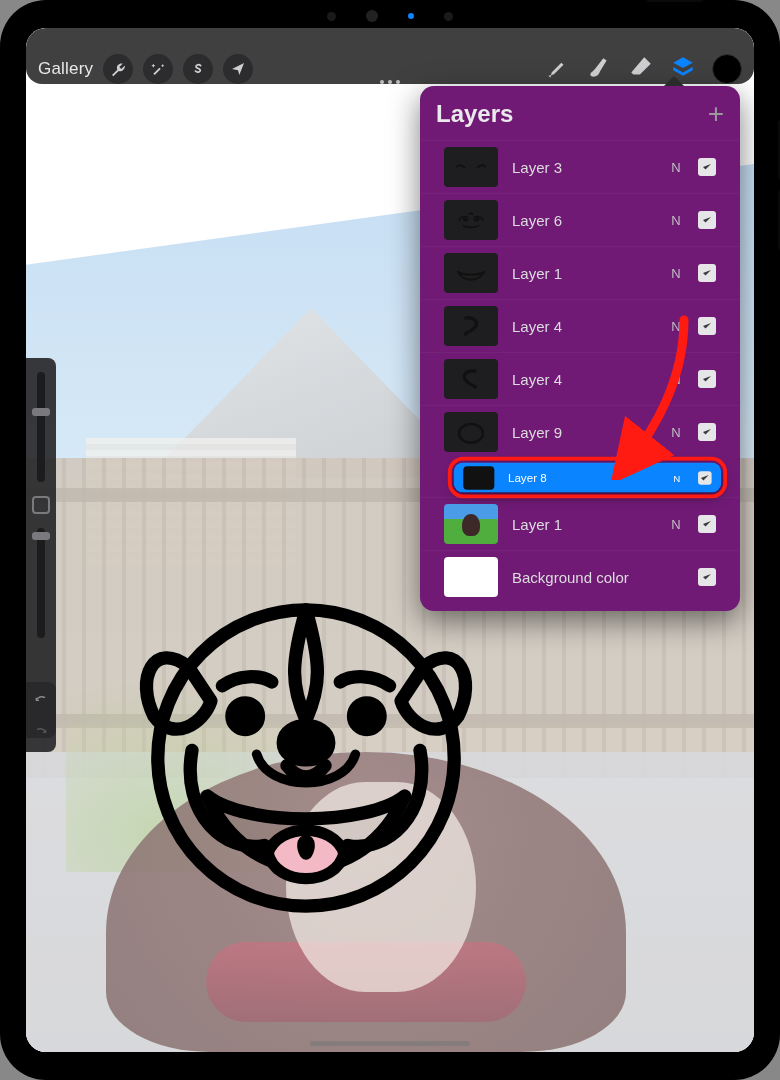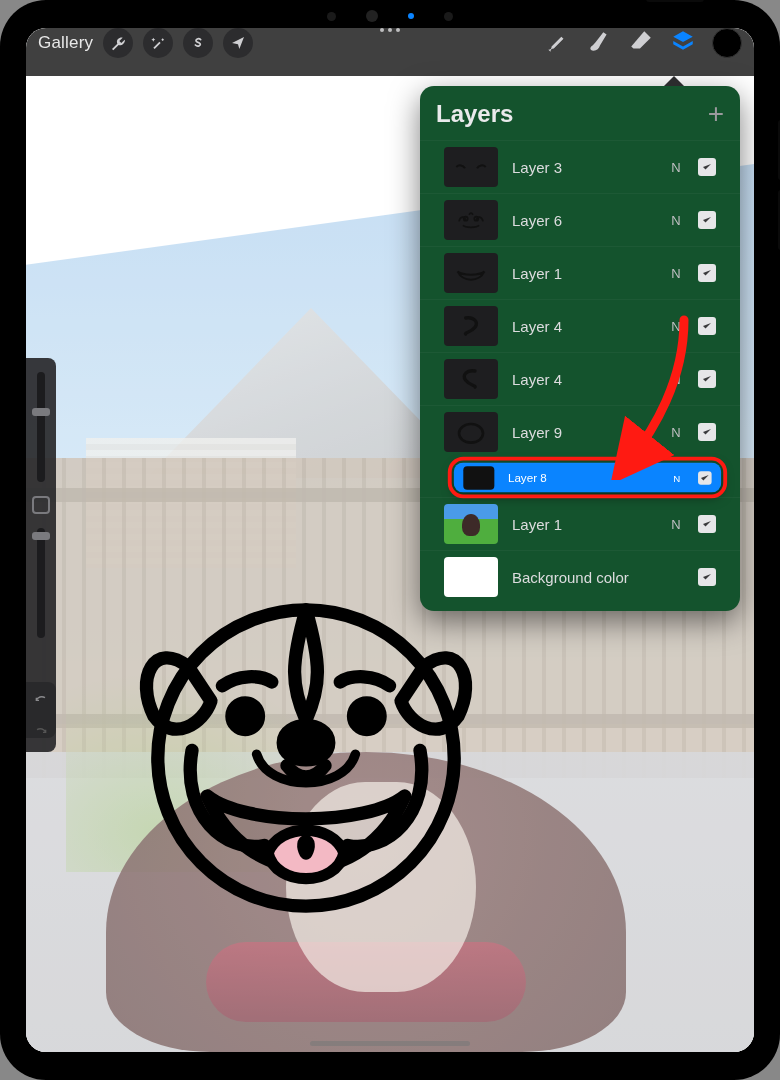--- a/index.html
+++ b/index.html
@@ -52,25 +52,26 @@
   .dog-chest{position:absolute;left:260px;bottom:60px;width:190px;height:210px;
     background:#efe7dd;border-radius:50%/60%;opacity:.7;}
   .dog-collar{position:absolute;left:180px;bottom:30px;width:320px;height:80px;
     background:linear-gradient(180deg,#b23047,#7a1e30);border-radius:60px;opacity:.7;}
 
   
   .dog-head{position:absolute;left:90px;top:540px;width:380px;height:380px;}
 
   
   .topbar {
-    position:absolute; left:0; right:0; top:0; height:48px;
+    position:absolute; left:0; right:0; top:0; height:56px;
     background:rgba(30,30,30,.85);
-    display:flex; align-items:flex-start; justify-content:space-between;
+    display:flex; align-items:flex-end; justify-content:space-between;
     padding:0 12px;
     color:#ddd;
+    border-radius:16px;
   }
   .topbar-left{display:flex;align-items:center;gap:10px;}
   .topbar-right{display:flex;align-items:center;gap:16px;}
   .gallery-btn{color:#e8e8e8;font-size:17px;letter-spacing:.2px;}
   .tb-circ{width:30px;height:30px;border-radius:50%;background:#2c2c2e;display:flex;align-items:center;justify-content:center;color:#cfcfd2;}
   .tb-circ svg{width:16px;height:16px;fill:#cfcfd2;}
   .tb-icon svg{width:26px;height:26px;fill:#cfcfd2;}
   .tb-icon.active svg{fill:#0a84ff;}
   .dots{display:flex;gap:4px;}
   .dots span{width:4px;height:4px;border-radius:50%;background:#bdbdbf;display:block;}
@@ -83,21 +84,21 @@
   .slider-track{width:8px;flex:0 0 110px;background:#1c1c1e;border-radius:4px;position:relative;}
   .slider-knob{position:absolute;left:-5px;width:18px;height:8px;background:#7a7a7e;border-radius:3px;}
   .sq-btn{width:18px;height:18px;border:2px solid #7a7a7e;border-radius:4px;}
   .undo-redo{position:absolute;left:0;bottom:300px;width:30px;height:70px;background:rgba(40,40,42,.92);
     border-radius:0 8px 8px 0;display:flex;flex-direction:column;align-items:center;justify-content:center;gap:12px;}
   .undo-redo svg{width:16px;height:16px;fill:#8a8a8d;}
 
   
   .layers-panel{
     position:absolute; right:14px; top:58px; width:320px;
-    background:#14532d; border-radius:14px; padding-bottom:8px;
+    background:#701a75; border-radius:14px; padding-bottom:8px;
     box-shadow:0 10px 30px rgba(0,0,0,.5);
   }
   .layers-panel::before{
     content:""; position:absolute; right:56px; top:-10px;
     border:10px solid transparent; border-bottom-color:#2b2b2d; border-top:none;
   }
   .lp-header{display:flex;align-items:center;justify-content:space-between;
     padding:14px 16px 12px;}
   .lp-title{color:#eaeaec;font-size:24px;font-weight:600;}
   .lp-add{color:#9a9a9d;font-size:28px;font-weight:300;line-height:20px;}

